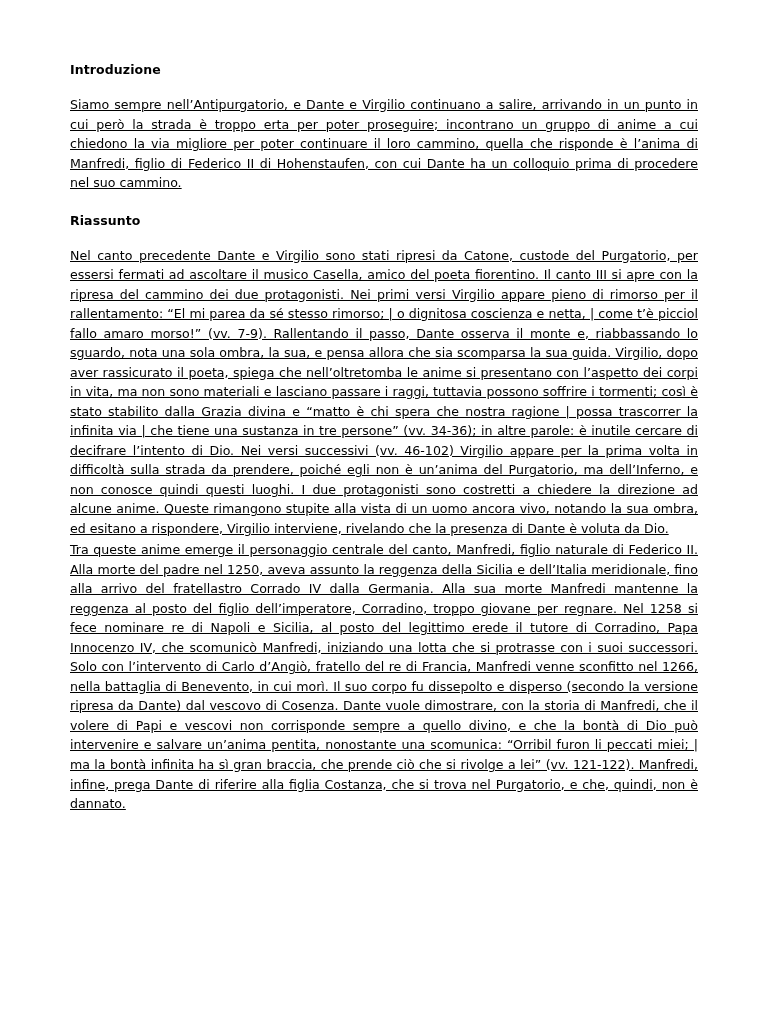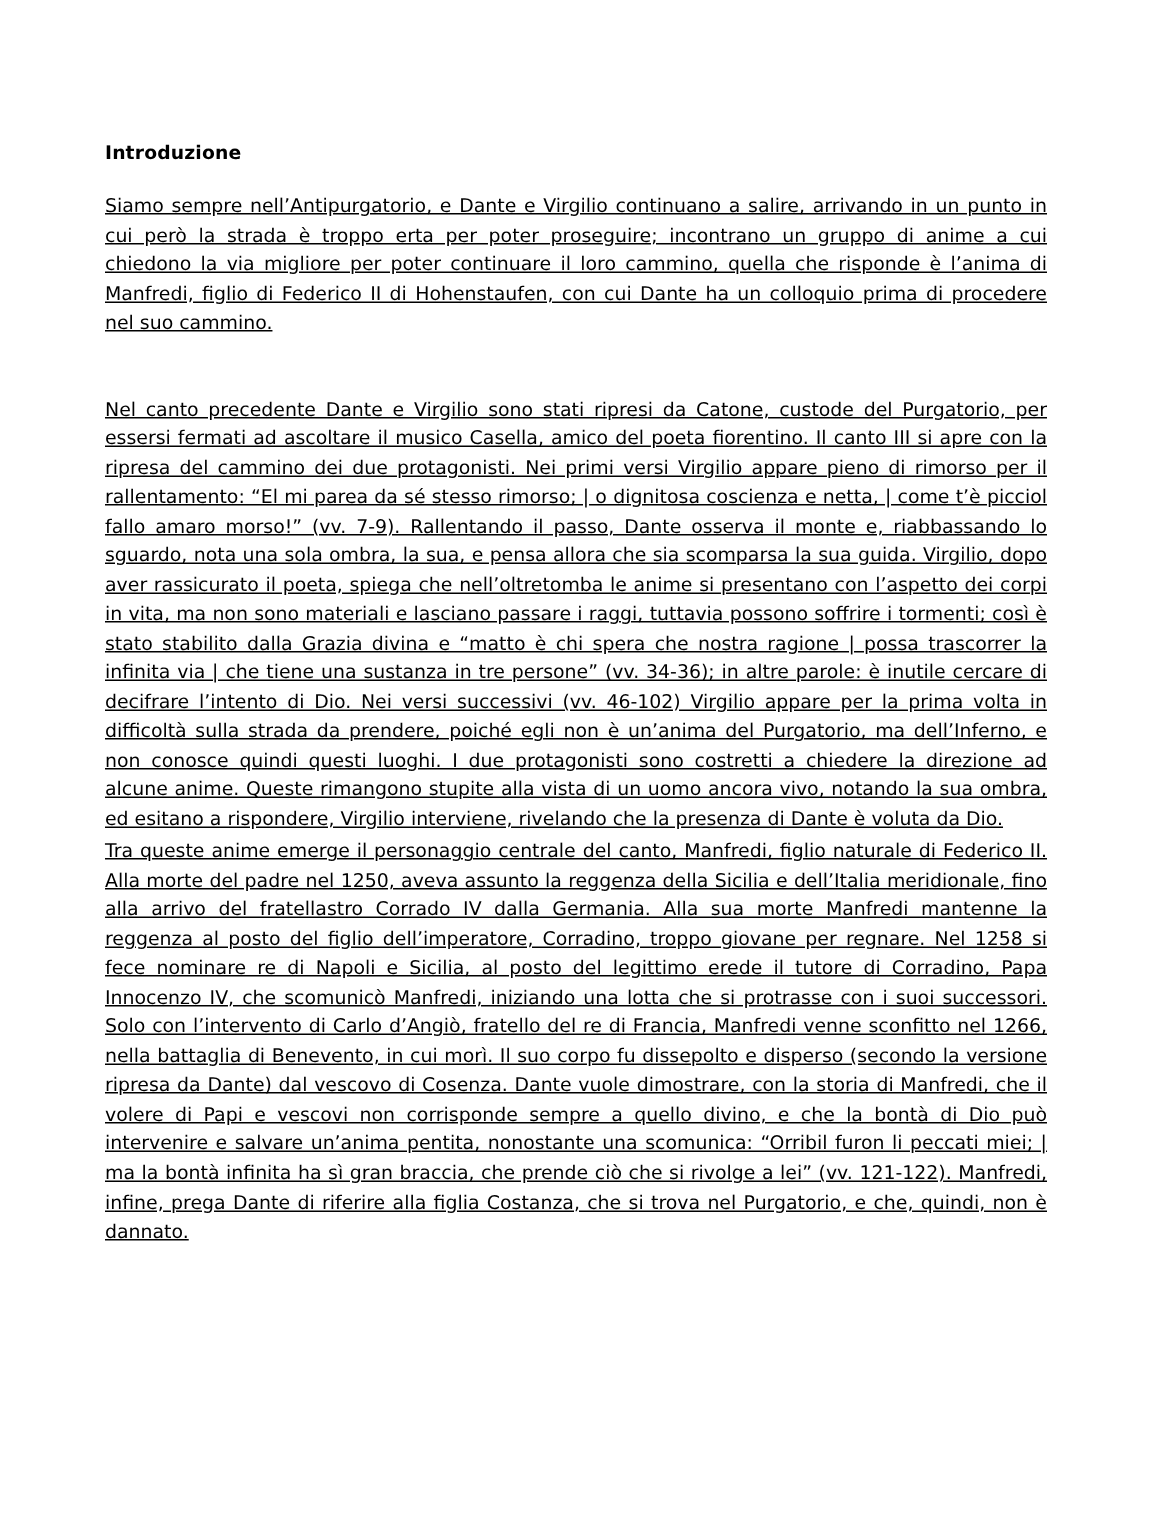--- a/index.html
+++ b/index.html
@@ -16,21 +16,20 @@
   .page {
     width: 768px;
     height: 1024px;
     box-sizing: border-box;
     padding: 62px 70px 40px 70px;
     background: #ffffff;
     position: relative;
   }
   .doc-body {
     width: 628px;
-    margin-top: 32px;
   }
   h2.section-heading {
     font-size: 12.5px;
     font-weight: bold;
     margin: 0 0 0 0;
     line-height: 1.2;
     letter-spacing: 0.1px;
   }
   p.para {
     font-size: 12.6px;
@@ -49,19 +48,20 @@
 
 <div class="page">
   <div class="doc-body">
 
     <h2 class="section-heading">Introduzione</h2>
     <div class="gap-after-heading"></div>
     <p class="para">Siamo sempre nell’Antipurgatorio, e Dante e Virgilio continuano a salire, arrivando in un punto in cui però la strada è troppo erta per poter proseguire; incontrano un gruppo di anime a cui chiedono la via migliore per poter continuare il loro cammino, quella che risponde è l’anima di Manfredi, figlio di Federico II di Hohenstaufen, con cui Dante ha un colloquio prima di procedere nel suo cammino.</p>
 
     <div class="gap-after-para"></div>
 
+    <h2 class="section-heading">Riassunto</h2>
     <div class="gap-after-heading"></div>
     <p class="para">Nel canto precedente Dante e Virgilio sono stati ripresi da Catone, custode del Purgatorio, per essersi fermati ad ascoltare il musico Casella, amico del poeta fiorentino. Il canto III si apre con la ripresa del cammino dei due protagonisti. Nei primi versi Virgilio appare pieno di rimorso per il rallentamento: “El mi parea da sé stesso rimorso; | o dignitosa coscienza e netta, | come t’è picciol fallo amaro morso!” (vv. 7-9). Rallentando il passo, Dante osserva il monte e, riabbassando lo sguardo, nota una sola ombra, la sua, e pensa allora che sia scomparsa la sua guida. Virgilio, dopo aver rassicurato il poeta, spiega che nell’oltretomba le anime si presentano con l’aspetto dei corpi in vita, ma non sono materiali e lasciano passare i raggi, tuttavia possono soffrire i tormenti; così è stato stabilito dalla Grazia divina e “matto è chi spera che nostra ragione | possa trascorrer la infinita via | che tiene una sustanza in tre persone” (vv. 34-36); in altre parole: è inutile cercare di decifrare l’intento di Dio. Nei versi successivi (vv. 46-102) Virgilio appare per la prima volta in difficoltà sulla strada da prendere, poiché egli non è un’anima del Purgatorio, ma dell’Inferno, e non conosce quindi questi luoghi. I due protagonisti sono costretti a chiedere la direzione ad alcune anime. Queste rimangono stupite alla vista di un uomo ancora vivo, notando la sua ombra, ed esitano a rispondere, Virgilio interviene, rivelando che la presenza di Dante è voluta da Dio.</p>
     <div class="gap-small"></div>
     <p class="para">Tra queste anime emerge il personaggio centrale del canto, Manfredi, figlio naturale di Federico II. Alla morte del padre nel 1250, aveva assunto la reggenza della Sicilia e dell’Italia meridionale, fino alla arrivo del fratellastro Corrado IV dalla Germania. Alla sua morte Manfredi mantenne la reggenza al posto del figlio dell’imperatore, Corradino, troppo giovane per regnare. Nel 1258 si fece nominare re di Napoli e Sicilia, al posto del legittimo erede il tutore di Corradino, Papa Innocenzo IV, che scomunicò Manfredi, iniziando una lotta che si protrasse con i suoi successori. Solo con l’intervento di Carlo d’Angiò, fratello del re di Francia, Manfredi venne sconfitto nel 1266, nella battaglia di Benevento, in cui morì. Il suo corpo fu dissepolto e disperso (secondo la versione ripresa da Dante) dal vescovo di Cosenza. Dante vuole dimostrare, con la storia di Manfredi, che il volere di Papi e vescovi non corrisponde sempre a quello divino, e che la bontà di Dio può intervenire e salvare un’anima pentita, nonostante una scomunica: “Orribil furon li peccati miei; | ma la bontà infinita ha sì gran braccia, che prende ciò che si rivolge a lei” (vv. 121-122). Manfredi, infine, prega Dante di riferire alla figlia Costanza, che si trova nel Purgatorio, e che, quindi, non è dannato.</p>
 
   </div>
 </div>
 
 </body></html>

